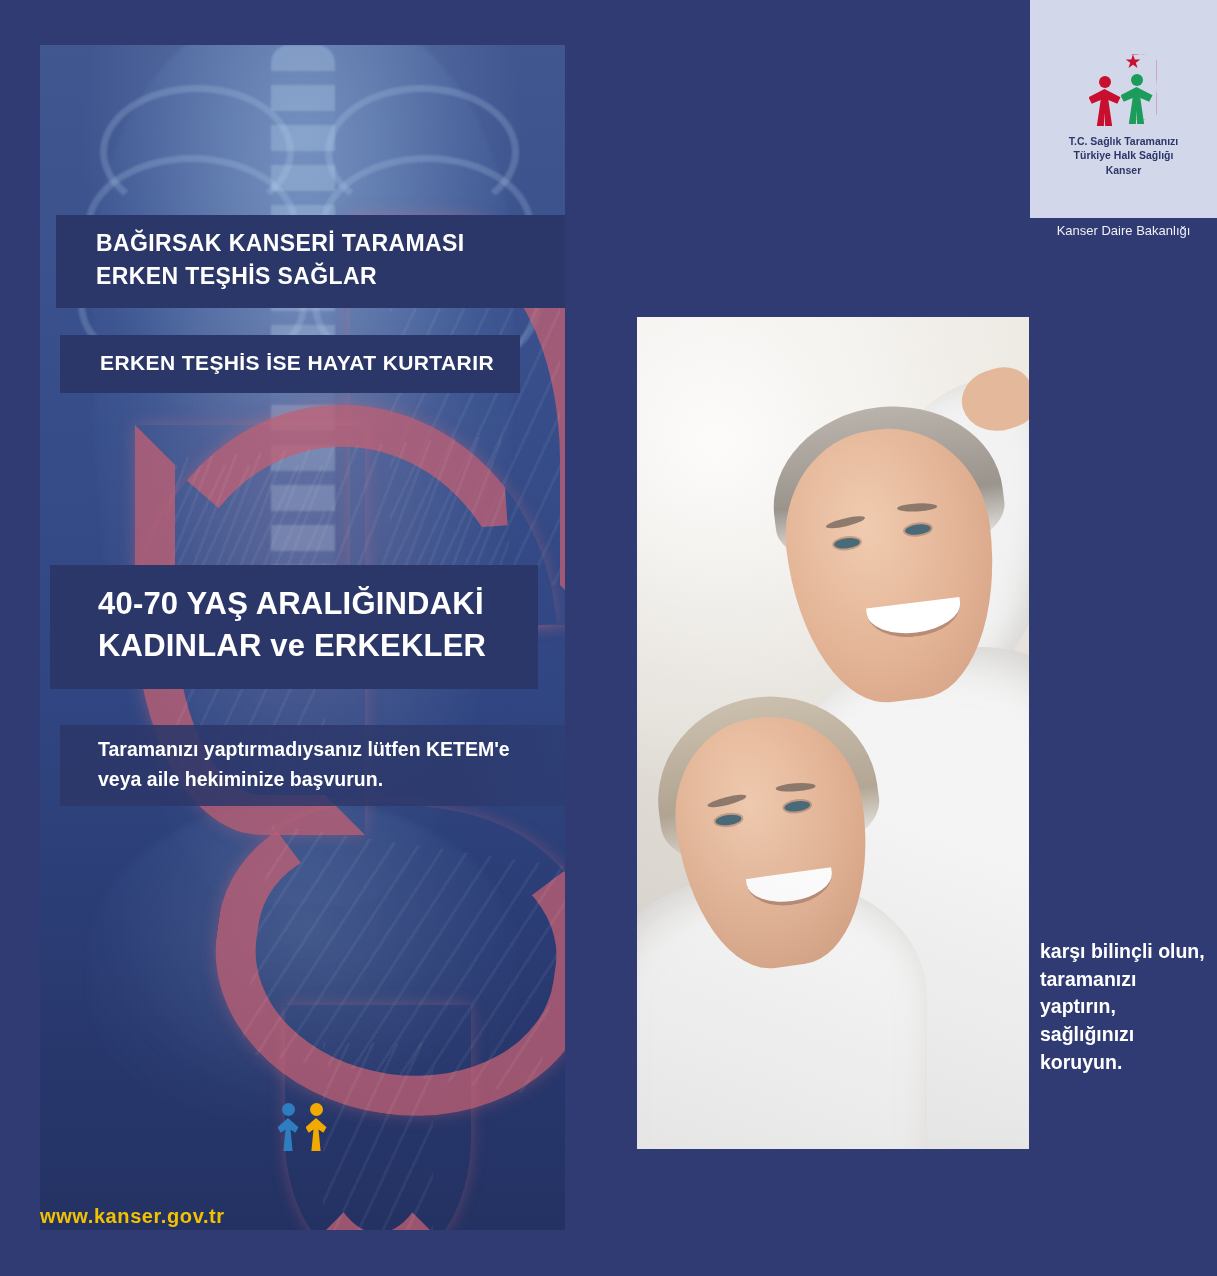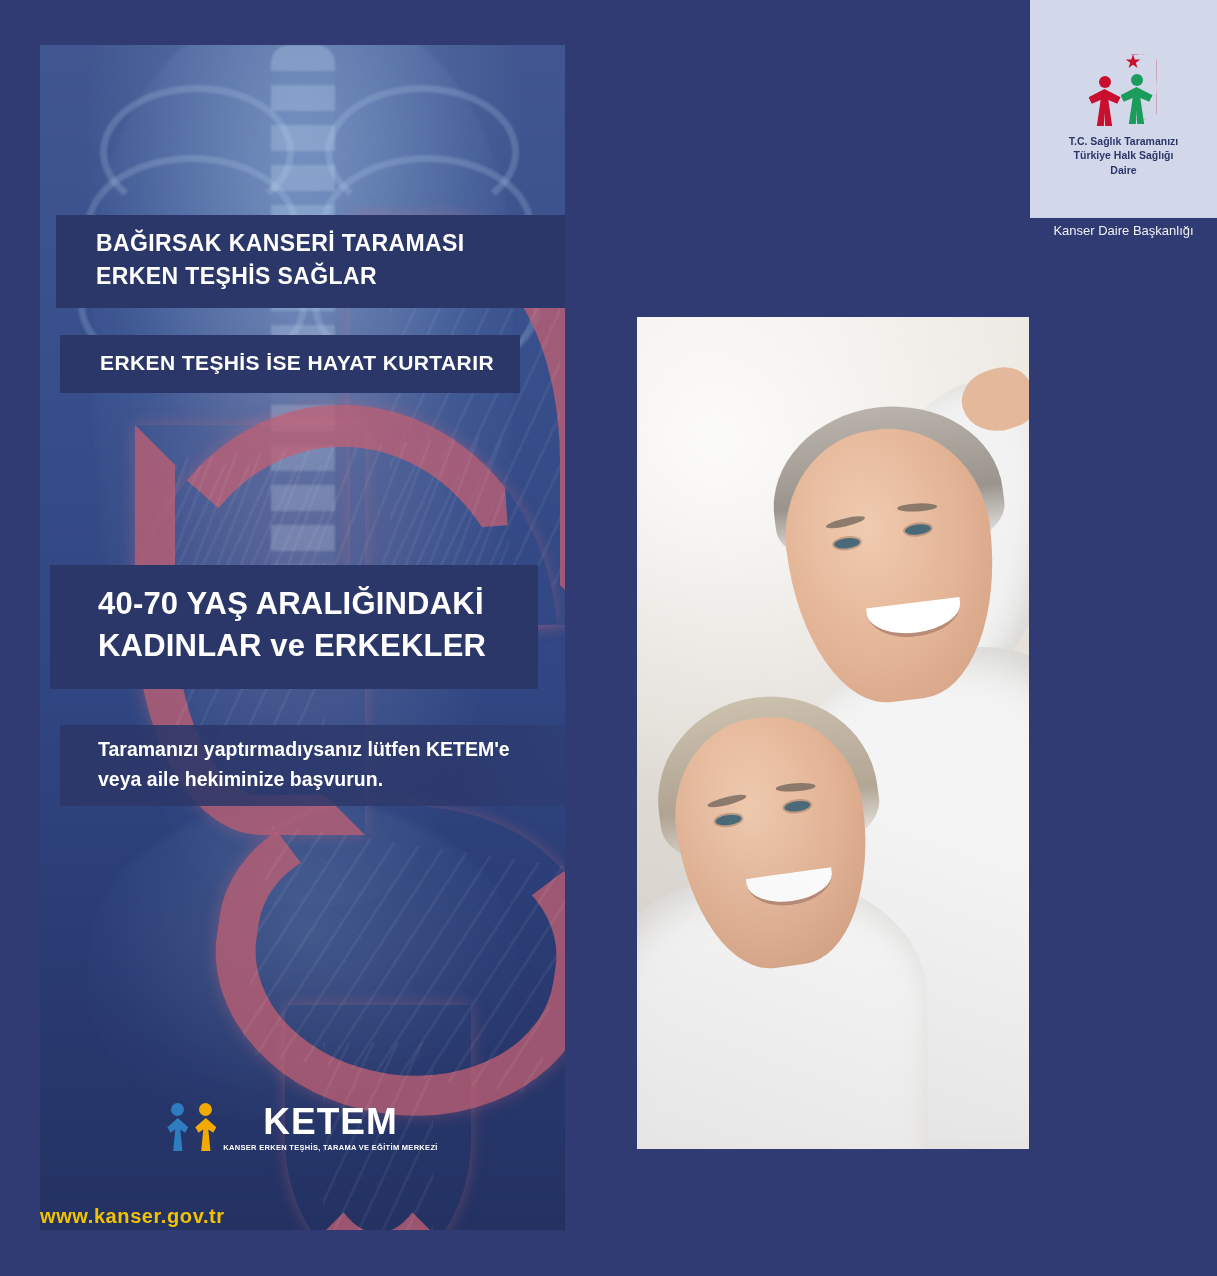--- a/index.html
+++ b/index.html
@@ -417,47 +417,43 @@
 
     <div class="ketem-logo">
       <span class="ketem-figure blue">
         <span class="head"></span>
           <span class="body"></span>
       </span>
       <span class="ketem-figure">
         <span class="head"></span>
           <span class="body"></span>
       </span>
-      <span class="ketem-word">
-        <span class="main">KETEM</span>
-        <span class="sub">KANSER ERKEN TEŞHİS, TARAMA VE EĞİTİM MERKEZİ</span>
-      </span>
     </div>
 
     <div class="website">www.kanser.gov.tr</div>
   </div>
 
   <div class="ministry-box">
     <div class="ministry-emblem">
       <span class="crescent"></span>
       <span class="star">★</span>
       <span class="human-fig" style="left:20px; top:26px;">
         <span class="h" style="background:#c8102e;"></span>
           <span class="b red"></span>
       </span>
       <span class="human-fig" style="left:52px; top:24px;">
         <span class="h"></span>
           <span class="b"></span>
       </span>
     </div>
     <div class="ministry-line">T.C. Sağlık Taramanızı</div>
     <div class="ministry-line">Türkiye Halk Sağlığı</div>
-    <div class="ministry-line">Daire</div>
+    <div class="ministry-line">Kanser</div>
   </div>
-  <div class="kanser-daire">Kanser Daire Başkanlığı</div>
+  <div class="kanser-daire">Kanser Daire Bakanlığı</div>
 
   <div class="photo">
     <div class="bg-blur"></div>
     <div class="arm"></div>
     <div class="hand"></div>
     <div class="shirt-man"></div>
     <div class="shirt-woman"></div>
 
     <div class="hair man"></div>
     <div class="face man">
@@ -472,14 +468,15 @@
     <div class="face woman">
       <span class="brow" style="left:34px; top:74px; transform:rotate(-6deg);"></span>
       <span class="brow" style="left:104px; top:70px; transform:rotate(4deg);"></span>
       <span class="eye" style="left:40px; top:92px;"></span>
       <span class="eye" style="left:110px; top:88px;"></span>
       <span class="smile" style="left:62px; top:158px; width:86px; height:28px;"></span>
     </div>
     <div class="photo-shade"></div>
   </div>
 
+  <div class="photo-subtext">karşı bilinçli olun, taramanızı yaptırın, sağlığınızı koruyun.</div>
 
 </div>
 
 </body></html>

